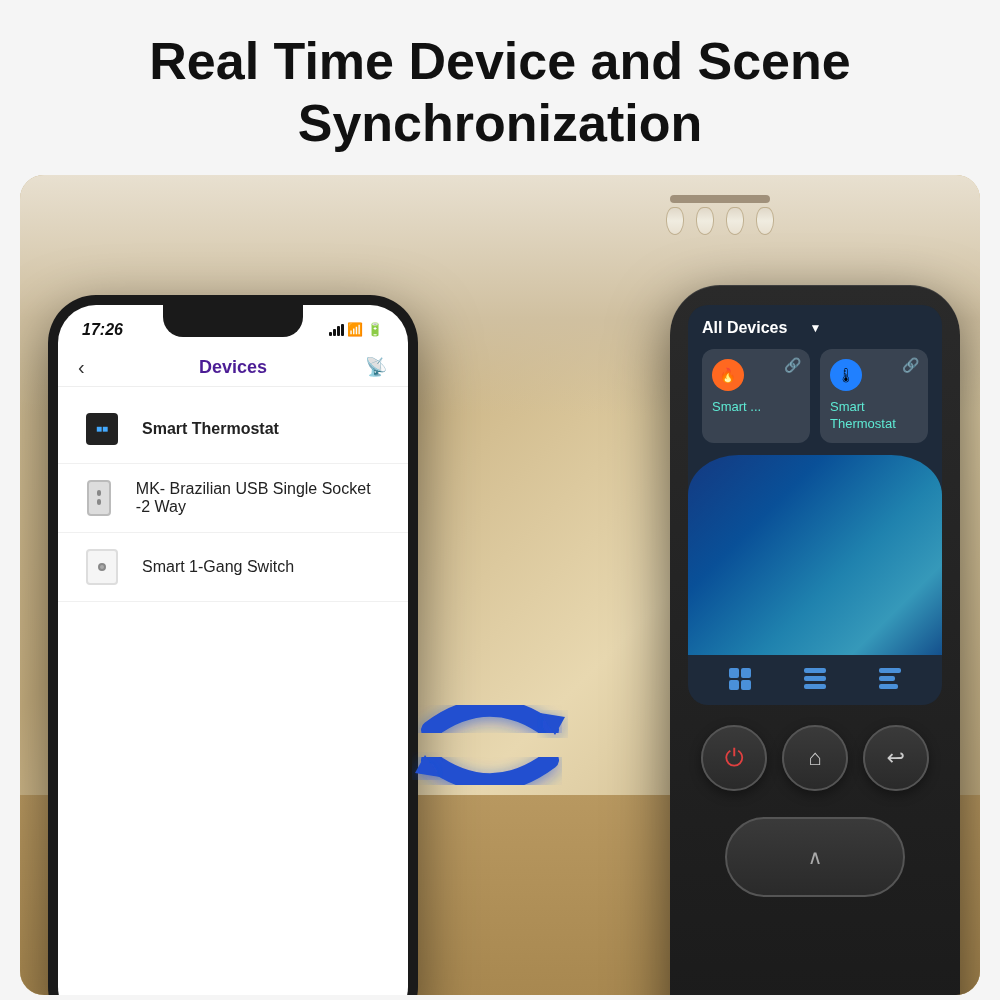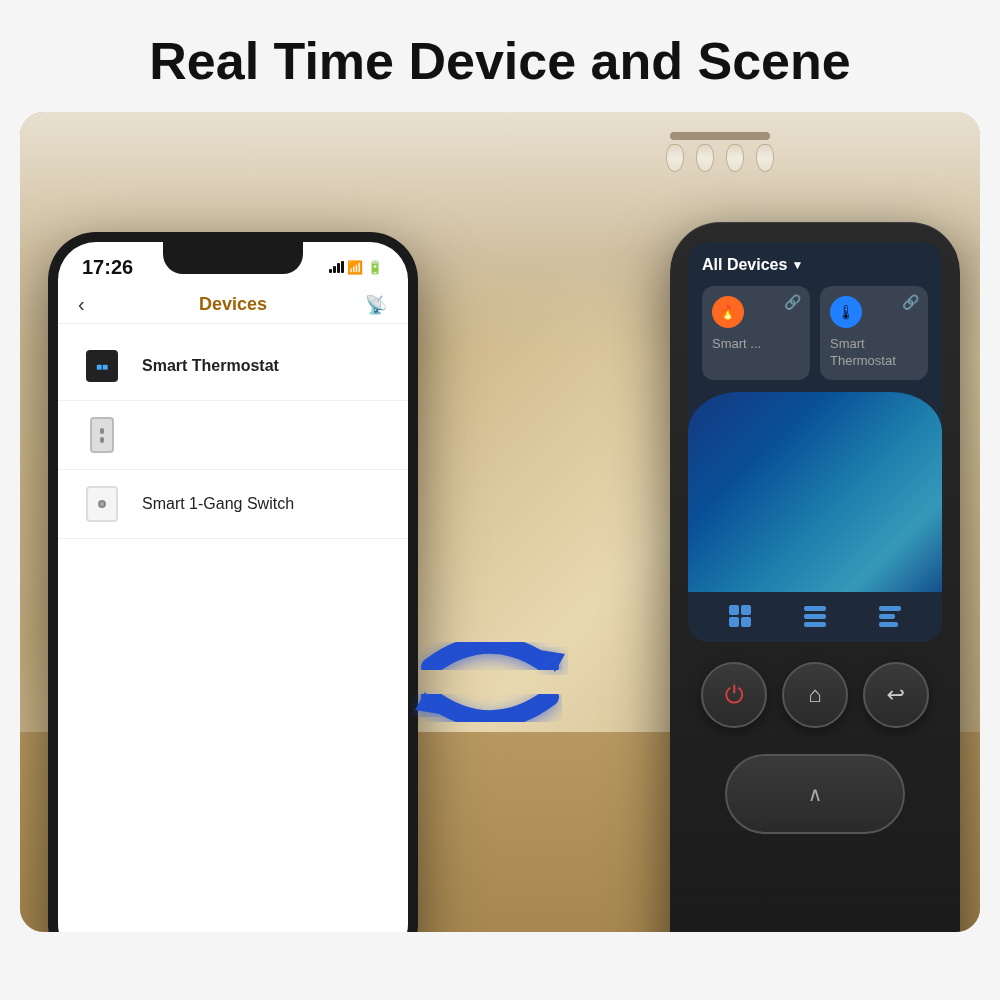--- a/index.html
+++ b/index.html
@@ -178,21 +178,21 @@
       justify-content: space-between;
       align-items: center;
       padding: 6px 24px 0;
       height: 44px;
       font-size: 15px;
       font-weight: 600;
       color: #111;
       position: relative;
       z-index: 5;
     }
-    .status-time { font-weight: 700; font-size: 20px; }
+    .status-time { font-weight: 700; font-size: 16px; font-style: italic; }
     .status-icons { display: flex; gap: 4px; align-items: center; }
     .signal-bar {
       display: inline-flex;
       align-items: flex-end;
       gap: 1px;
       height: 12px;
     }
     .signal-bar span {
       width: 3px;
       background: #111;
@@ -210,21 +210,21 @@
     }
     .phone-navbar .back-btn {
       position: absolute;
       left: 20px;
       font-size: 20px;
       color: #333;
     }
     .phone-navbar .title {
       font-size: 18px;
       font-weight: 700;
-      color: #a16207;
+      color: #4c1d95;
     }
     .phone-navbar .wifi-icon {
       position: absolute;
       right: 20px;
       font-size: 18px;
       color: #555;
     }
 
     
     .device-list {
@@ -322,21 +322,21 @@
       position: relative;
     }
     .remote-screen-content {
       padding: 14px;
     }
 
     
     .screen-header {
       display: flex;
       align-items: center;
-      gap: 4px;
+      gap: 22px;
       margin-bottom: 12px;
     }
     .screen-title {
       color: #fff;
       font-size: 16px;
       font-weight: 600;
     }
     .dropdown-arrow {
       color: #fff;
       font-size: 12px;
@@ -367,21 +367,21 @@
       height: 32px;
       border-radius: 50%;
       display: flex;
       align-items: center;
       justify-content: center;
       margin-bottom: 8px;
     }
     .card-device-icon.orange { background: #ff6820; }
     .card-device-icon.blue { background: #2080ff; }
     .card-label {
-      color: #a3a3a3;
+      color: #5eead4;
       font-size: 13px;
       font-weight: 500;
       line-height: 1.3;
     }
 
     
     .screen-bottom-nav {
       position: absolute;
       bottom: 12px;
       left: 14px;
@@ -527,20 +527,21 @@
     }
   </style>
 </head>
 <body>
 
 <div style="width:1000px;height:1000px;background:#f5f5f5;">
 
   <div class="header">
     <h1>
       <span>Real Time Device and Scene</span><br>
+      <span>Synchronization</span>
     </h1>
   </div>
 
   <div class="main-area">
 
     <div class="room-bg"></div>
     <div class="ceiling"></div>
 
     <div class="chandelier">
       <div class="chandelier-bar"></div>
@@ -603,20 +604,21 @@
             <span class="device-name device-name-bold">Smart Thermostat</span>
           </div>
 
           <div class="device-item">
             <div class="device-icon">
               <div class="device-icon-socket">
                 <div class="socket-hole"></div>
                 <div class="socket-hole"></div>
               </div>
             </div>
+            <span class="device-name">MK- Brazilian USB Single Socket -2 Way</span>
           </div>
 
 
           <div class="device-item">
             <div class="device-icon">
               <div class="device-icon-switch-single">
                 <div class="switch-dot"></div>
               </div>
             </div>
             <span class="device-name">Smart 1-Gang Switch</span>

